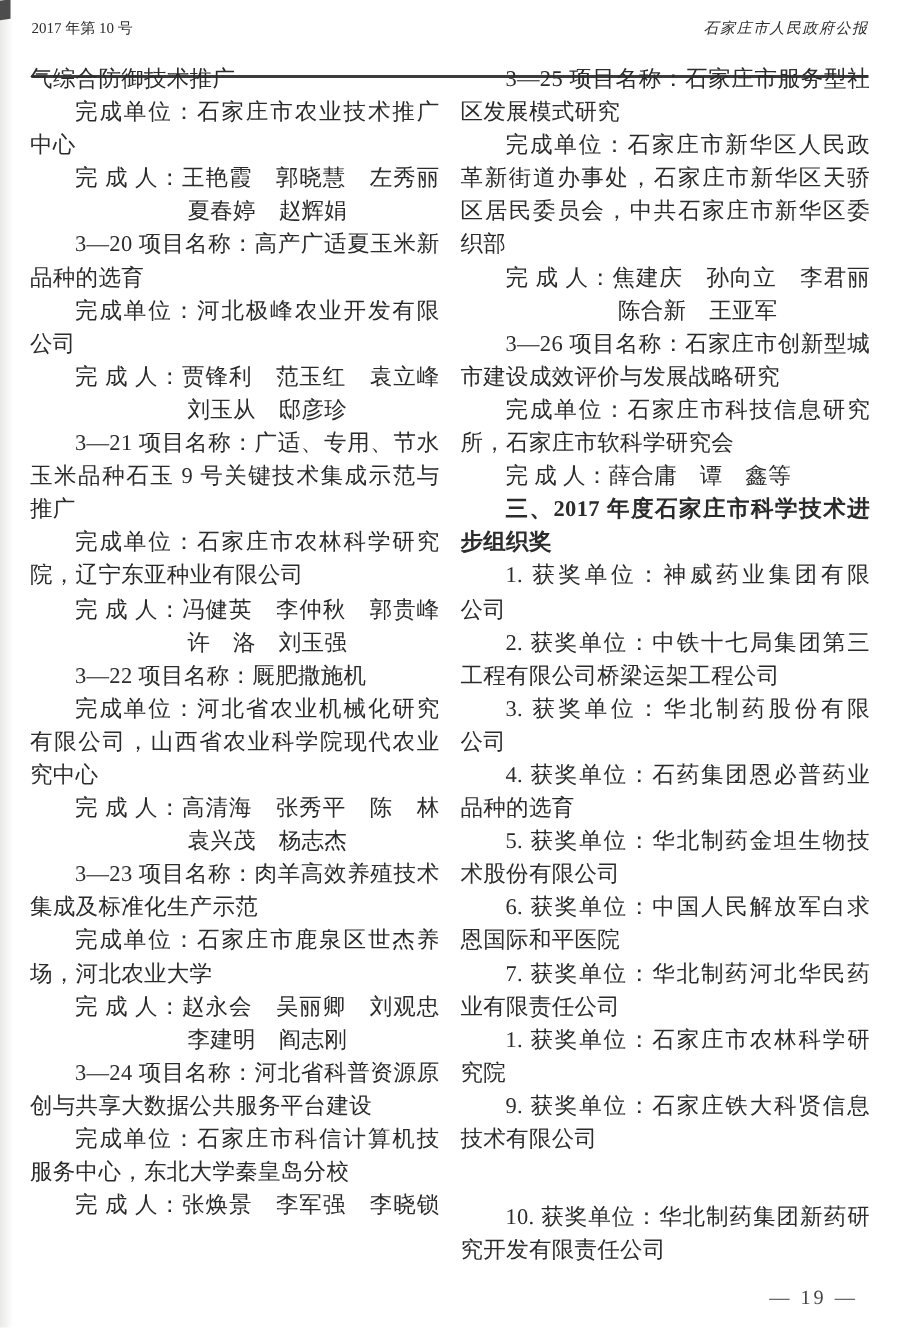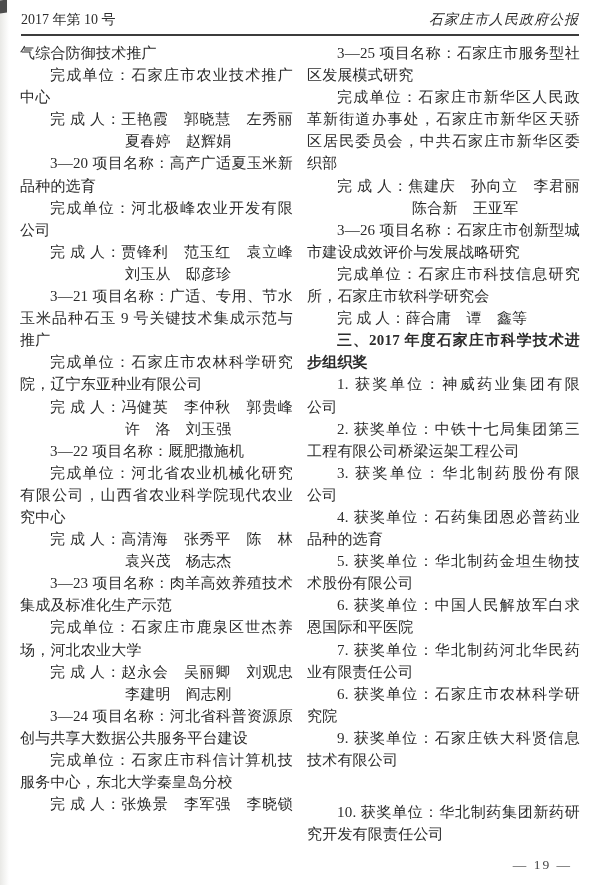--- a/index.html
+++ b/index.html
@@ -16,22 +16,22 @@
     pointer-events:none;
   }
   
   .scan-corner{
     position:absolute;left:0;top:0;width:7px;height:13px;
     background:#4d4d4d;transform:skewY(-8deg);
   }
   .header{
     position:absolute;top:11px;left:21px;right:21px;
     display:flex;justify-content:space-between;align-items:flex-end;
-    font-size:14px;line-height:18px;
-    padding-bottom:5px;
+    font-size:10px;line-height:18px;
+    padding-bottom:21px;
     border-bottom:2px solid #3c3c3c;
   }
   .pub-title{
     font-style:italic;
     letter-spacing:1px;
   }
   .content{
     position:absolute;top:42px;left:20px;right:20px;
     display:flex;gap:14px;
   }
@@ -126,21 +126,21 @@
       <div class="line j" style="padding-left: 2em;">3. 获奖单位：华北制药股份有限</div>
       <div class="line" style="padding-left: 0em;">公司</div>
       <div class="line j" style="padding-left: 2em;">4. 获奖单位：石药集团恩必普药业</div>
       <div class="line" style="padding-left: 0em;">品种的选育</div>
       <div class="line j" style="padding-left: 2em;">5. 获奖单位：华北制药金坦生物技</div>
       <div class="line" style="padding-left: 0em;">术股份有限公司</div>
       <div class="line j" style="padding-left: 2em;">6. 获奖单位：中国人民解放军白求</div>
       <div class="line" style="padding-left: 0em;">恩国际和平医院</div>
       <div class="line j" style="padding-left: 2em;">7. 获奖单位：华北制药河北华民药</div>
       <div class="line" style="padding-left: 0em;">业有限责任公司</div>
-      <div class="line j" style="padding-left: 2em;">6. 获奖单位：石家庄市农林科学研</div>
+      <div class="line j" style="padding-left: 2em;">1. 获奖单位：石家庄市农林科学研</div>
       <div class="line" style="padding-left: 0em;">究院</div>
       <div class="line j" style="padding-left: 2em;">9. 获奖单位：石家庄铁大科贤信息</div>
       <div class="line" style="padding-left: 0em;">技术有限公司</div>
       <div class="line j" style="padding-left: 2em; margin-top: 30px;">10. 获奖单位：华北制药集团新药研</div>
       <div class="line" style="padding-left: 0em;">究开发有限责任公司</div>
     </div>
 </div>
 
 <div class="footer">— 19 —</div>
 

